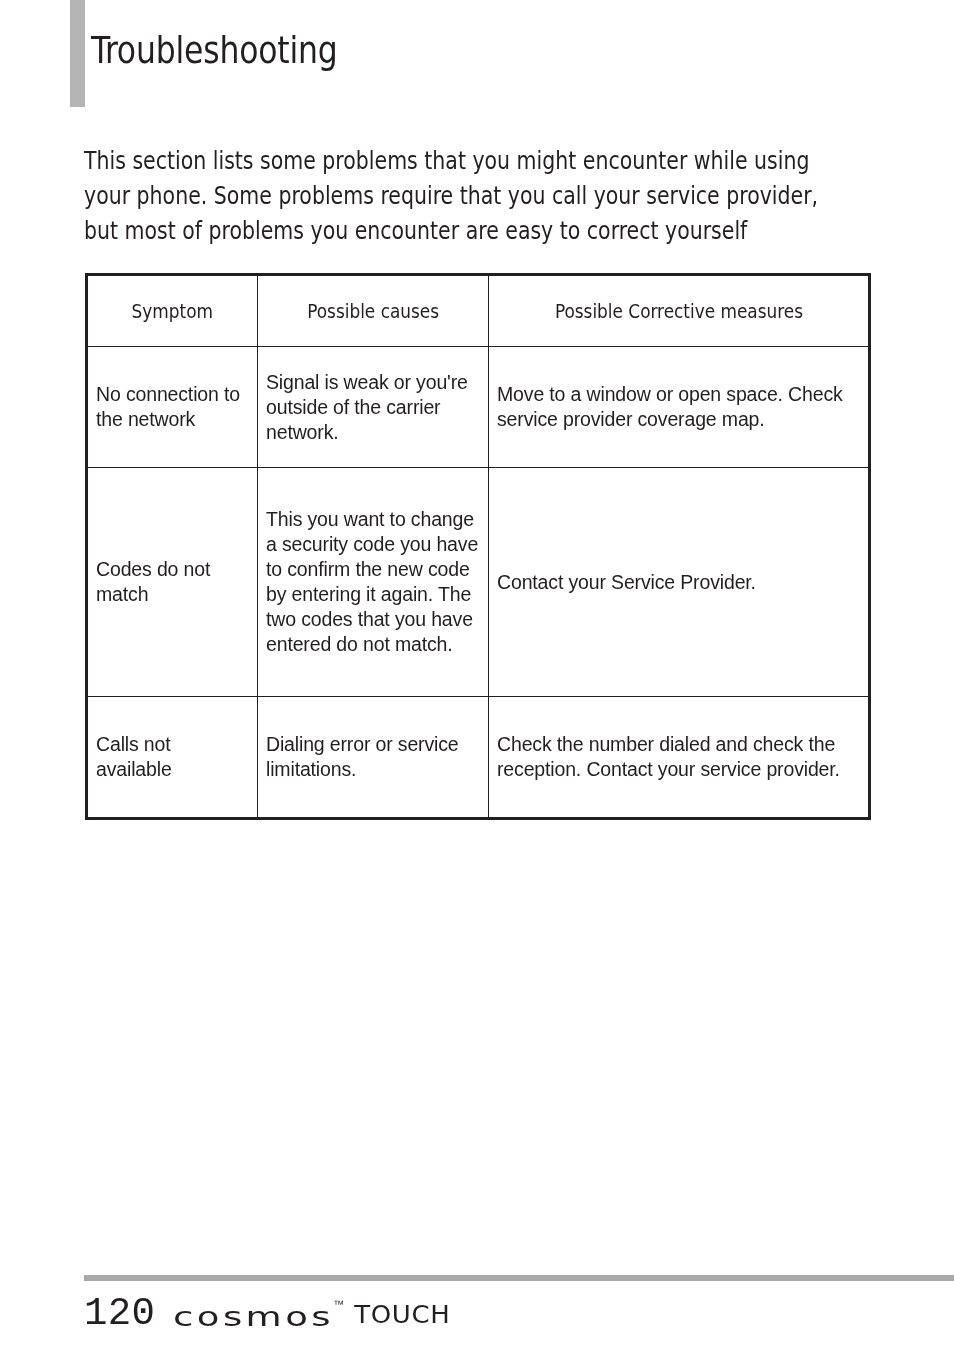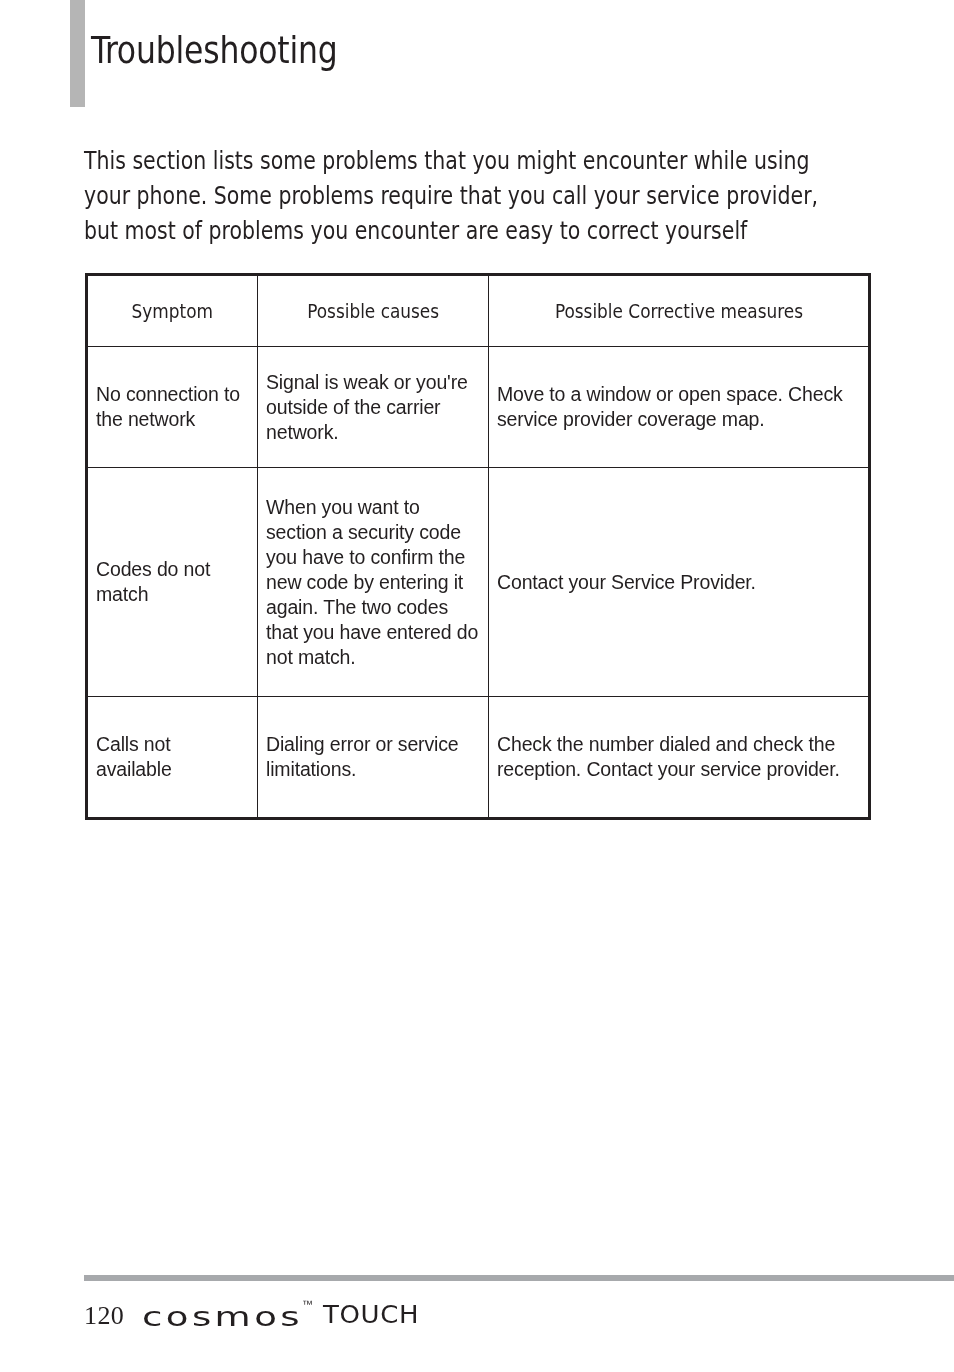--- a/index.html
+++ b/index.html
@@ -127,22 +127,22 @@
   .footer {
     position: absolute;
     left: 84px;
     top: 1292px;
     height: 46px;
     display: flex;
     align-items: baseline;
     gap: 18px;
   }
   .page-num {
-    font-family: Liberation Serif, serif;
-    font-size: 26px;
+    font-family: Liberation Mono, monospace;
+    font-size: 39px;
     color: #231f20;
     letter-spacing: 0.4px;
   }
   .logo {
     display: flex;
     align-items: baseline;
     gap: 12px;
   }
   .logo-cosmos {
     font-family: "DejaVu Sans", sans-serif;
@@ -198,21 +198,21 @@
       </tr>
     </thead>
     <tbody>
       <tr class="r1">
         <td class="cell col-sym">No connection to the network</td>
         <td class="cell col-cause">Signal is weak or you're outside of the carrier network.</td>
         <td class="cell col-fix">Move to a window or open space. Check service provider coverage map.</td>
       </tr>
       <tr class="r2">
         <td class="cell col-sym">Codes do not match</td>
-        <td class="cell col-cause">When you want to section a security code you have to confirm the new code by entering it again. The two codes that you have entered do not match.</td>
+        <td class="cell col-cause">This you want to change a security code you have to confirm the new code by entering it again. The two codes that you have entered do not match.</td>
         <td class="cell col-fix">Contact your Service Provider.</td>
       </tr>
       <tr class="r4">
         <td class="cell col-sym">Calls not available</td>
         <td class="cell col-cause">Dialing error or service limitations.</td>
         <td class="cell col-fix">Check the number dialed and check the reception. Contact your service provider.</td>
       </tr>
     </tbody>
   </table>
 </div>

